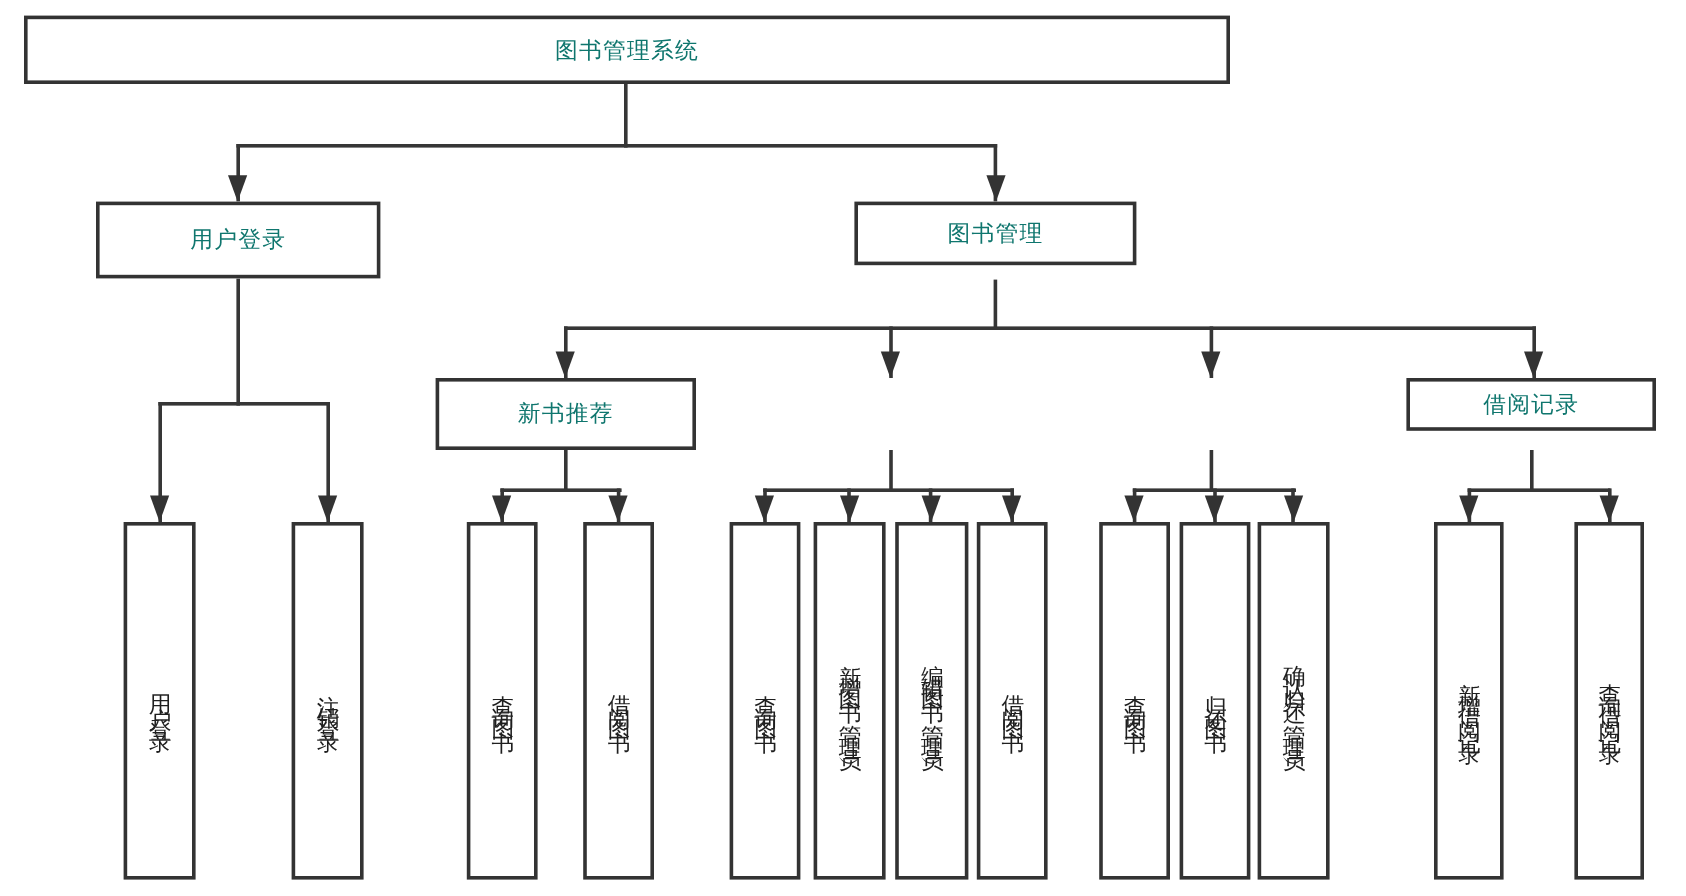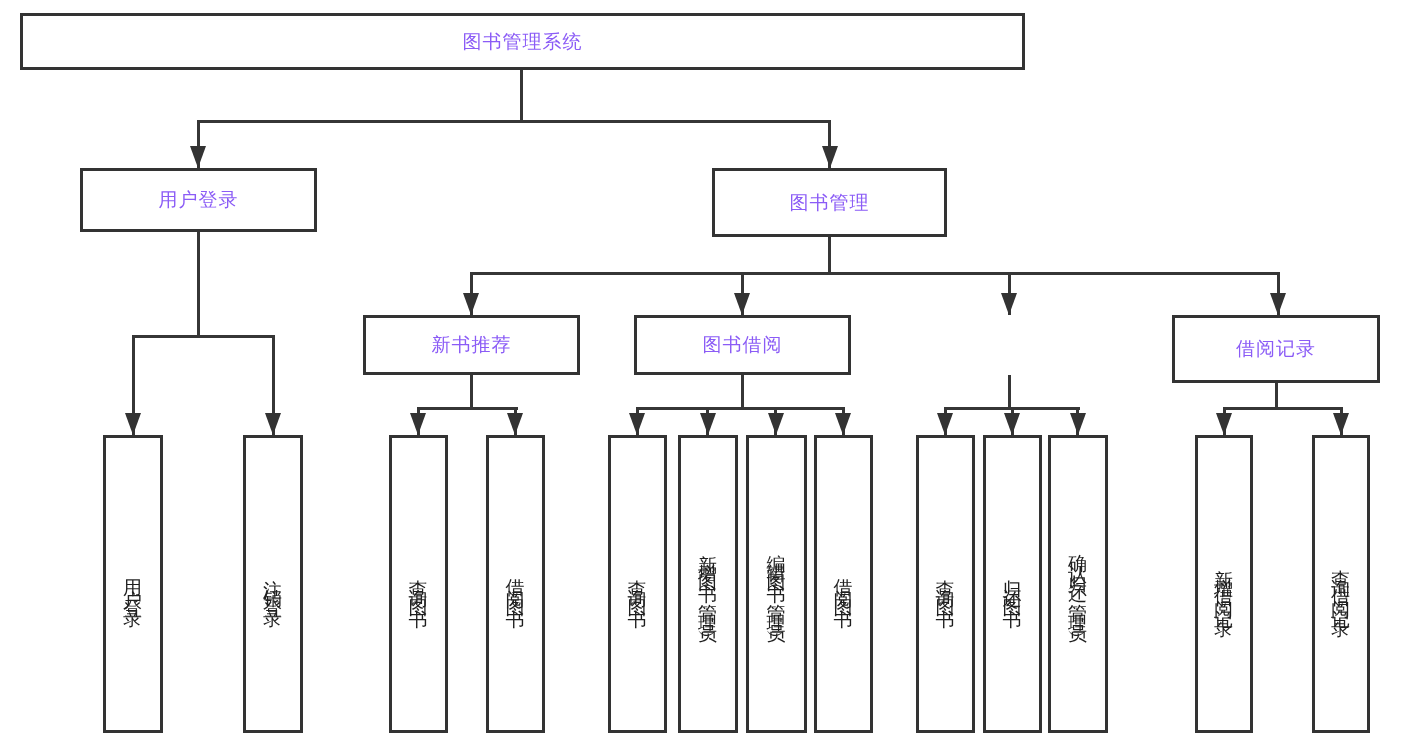--- a/index.html
+++ b/index.html
@@ -20,21 +20,21 @@
     background: #ffffff;
     border: 3px solid #333333;
     display: flex;
     align-items: center;
     justify-content: center;
     z-index: 2;
   }
   .box.h span {
     font-size: 19px;
     letter-spacing: 1px;
-    color: #8b5cf6;
+    color: #0f766e;
     white-space: nowrap;
   }
   .box.v { top: 435px; height: 298px; }
   .box.v span {
     writing-mode: vertical-rl;
     text-orientation: mixed;
     font-size: 19px;
     letter-spacing: 10px;
     line-height: 1;
     color: #1f1f1f;
@@ -77,21 +77,21 @@
   <div class="line" style="left:520px; top:70px; width:3px; height:53px;"></div>
   <div class="line" style="left:197px; top:120px; width:634px; height:3px;"></div>
   <div class="line" style="left:197px; top:120px; width:3px; height:48px;"></div>
   <div class="line" style="left:828px; top:120px; width:3px; height:48px;"></div>
   <div class="arrow" style="left:190px; top:146px;"></div>
   <div class="arrow" style="left:822px; top:146px;"></div>
 
   <div class="box h" style="left:80px; top:168px; width:237px; height:64px;">
     <span>用户登录</span>
   </div>
-  <div class="box h" style="left:712px; top:168px; width:235px; height:69px;">
+  <div class="box h" style="left:712px; top:168px; width:235px; height:53px;">
     <span>图书管理</span>
   </div>
 
   <div class="line" style="left:197px; top:232px; width:3px; height:106px;"></div>
   <div class="line" style="left:132px; top:335px; width:143px; height:3px;"></div>
   <div class="line" style="left:132px; top:335px; width:3px; height:100px;"></div>
   <div class="line" style="left:272px; top:335px; width:3px; height:100px;"></div>
   <div class="arrow" style="left:125px; top:413px;"></div>
   <div class="arrow" style="left:265px; top:413px;"></div>
 
@@ -102,24 +102,21 @@
   <div class="line" style="left:1008px; top:272px; width:3px; height:43px;"></div>
   <div class="line" style="left:1277px; top:272px; width:3px; height:43px;"></div>
   <div class="arrow" style="left:463px; top:293px;"></div>
   <div class="arrow" style="left:734px; top:293px;"></div>
   <div class="arrow" style="left:1001px; top:293px;"></div>
   <div class="arrow" style="left:1270px; top:293px;"></div>
 
   <div class="box h" style="left:363px; top:315px; width:217px; height:60px;text-align:right;">
     <span>新书推荐</span>
   </div>
-  <div class="box h" style="left:634px; top:315px; width:217px; height:60px;">
-    <span>图书借阅</span>
-  </div>
-  <div class="box h" style="left:1172px; top:315px; width:208px; height:68px;">
+  <div class="box h" style="left:1172px; top:315px; width:208px; height:44px;">
     <span>借阅记录</span>
   </div>
 
   <div class="line" style="left:470px; top:375px; width:3px; height:35px;"></div>
   <div class="line" style="left:417px; top:407px; width:101px; height:3px;"></div>
   <div class="line" style="left:417px; top:407px; width:3px; height:28px;"></div>
   <div class="line" style="left:514px; top:407px; width:3px; height:28px;"></div>
   <div class="arrow" style="left:410px; top:413px;"></div>
   <div class="arrow" style="left:507px; top:413px;"></div>
 

